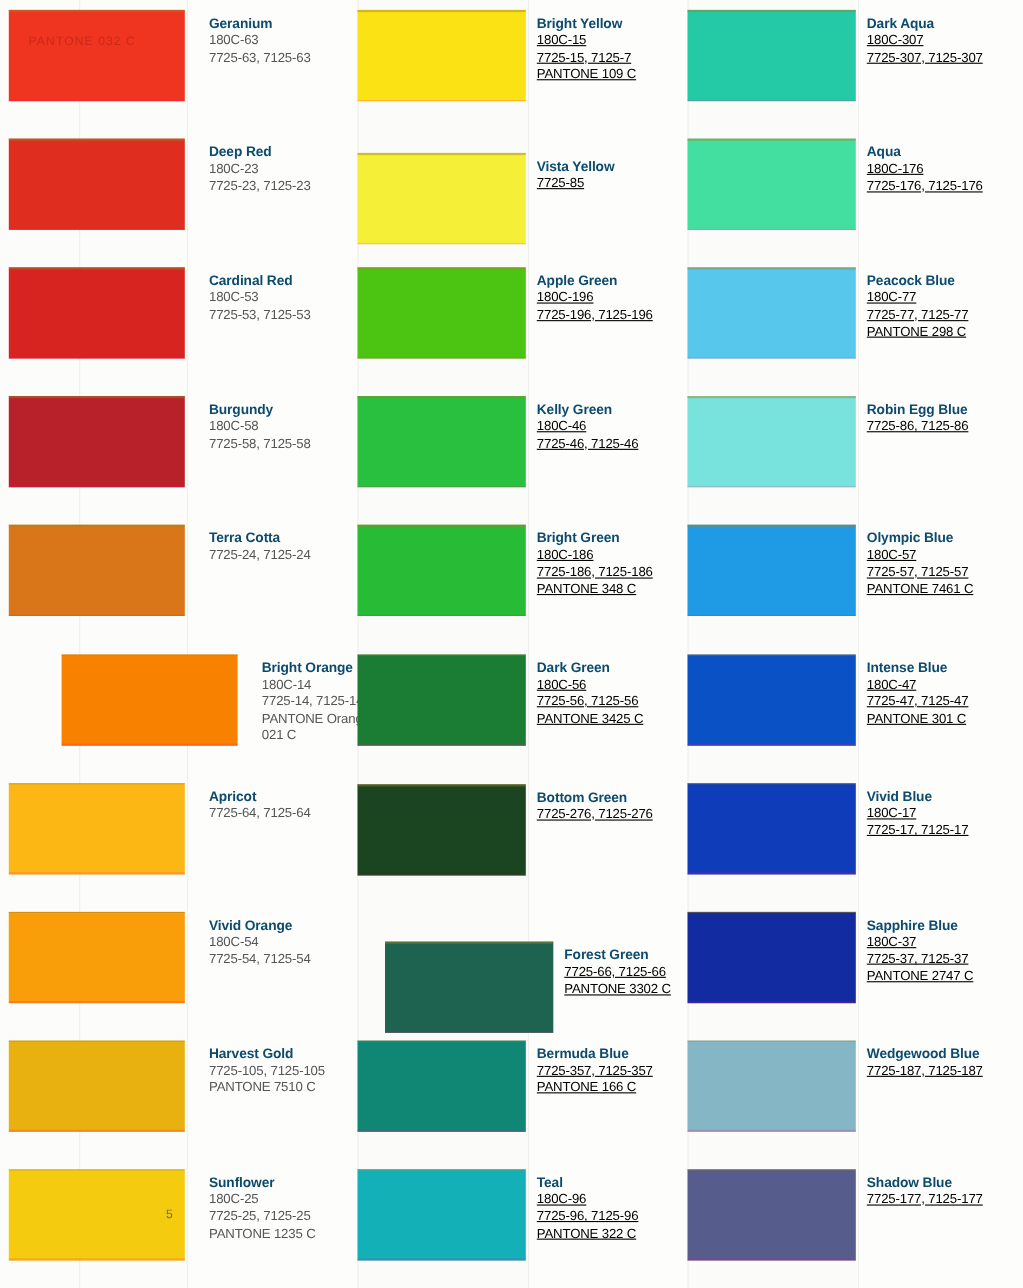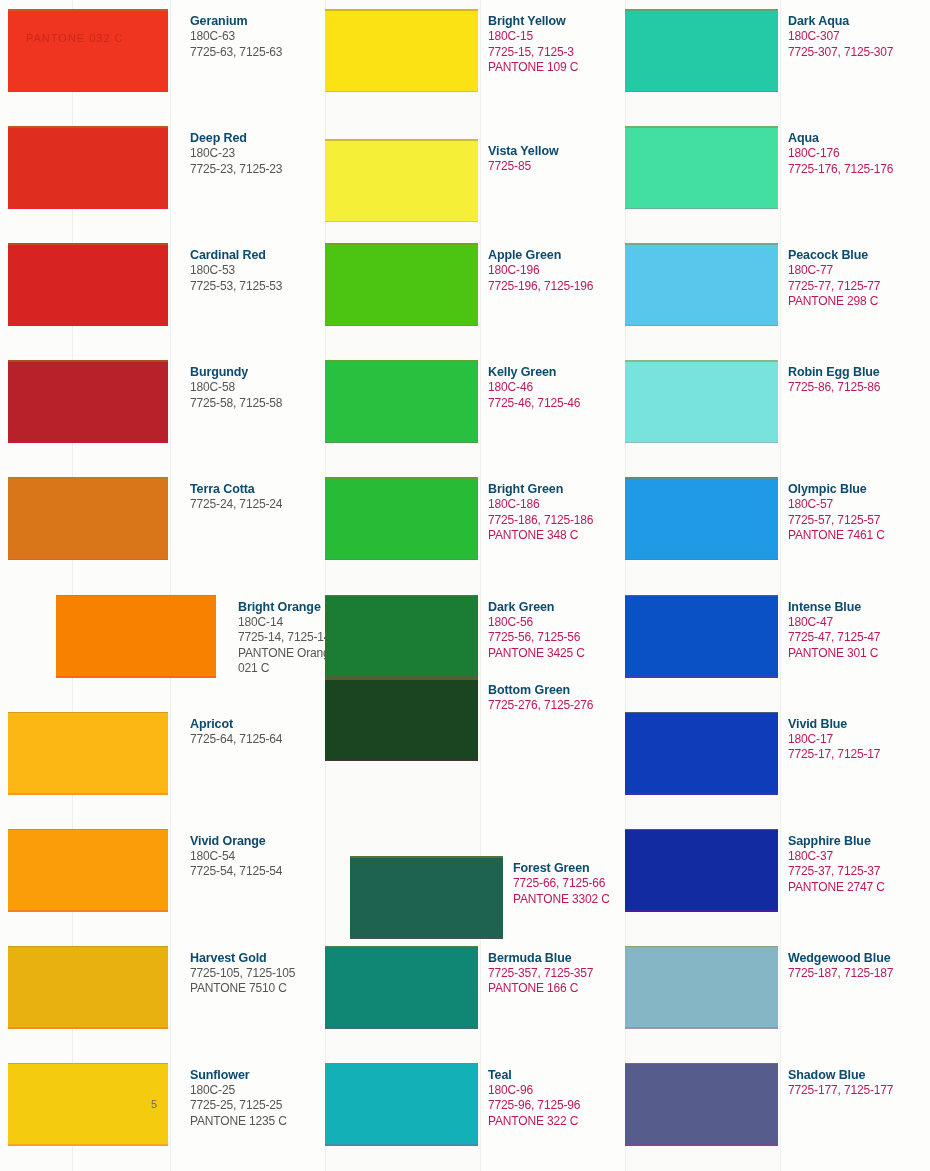--- a/index.html
+++ b/index.html
@@ -88,21 +88,21 @@
     line-height: 15px;
     white-space: nowrap;
   }
   .code {
     font-size: 12px;
     color: #555557;
     line-height: 15.5px;
     letter-spacing: -0.15px;
     white-space: nowrap;
   }
-  .code.dim { color: #be185d; }
+  .code.dim { color: #000000; text-decoration: underline; }
 
   
   .ghost {
     position: absolute;
     left: 26px;
     top: 32px;
     font-size: 11px;
     color: rgba(120,20,10,0.32);
     letter-spacing: 1px;
     white-space: nowrap;
@@ -221,21 +221,21 @@
           <div class="code">PANTONE 1235 C</div>
         </div>
       </div>
     </div>
   <div class="col c1">
       <div class="row" style="top: 0px;">
         <div class="swatch" title="Bright Yellow" style="background: rgb(251, 226, 21);"></div>
         <div class="info">
           <div class="name">Bright Yellow</div>
           <div class="code dim">180C-15</div>
-          <div class="code dim">7725-15, 7125-3</div>
+          <div class="code dim">7725-15, 7125-7</div>
           <div class="code dim">PANTONE 109 C</div>
         </div>
       </div>
       <div class="row" style="top: 130px;">
         <div class="swatch" title="Vista Yellow" style="background: rgb(246, 239, 55);"></div>
         <div class="info">
           <div class="name">Vista Yellow</div>
           <div class="code dim">7725-85</div>
         </div>
       </div>
@@ -266,21 +266,21 @@
       </div>
       <div class="row" style="top: 585.5px;">
         <div class="swatch" title="Dark Green" style="background: rgb(27, 124, 51);"></div>
         <div class="info">
           <div class="name">Dark Green</div>
           <div class="code dim">180C-56</div>
           <div class="code dim">7725-56, 7125-56</div>
           <div class="code dim">PANTONE 3425 C</div>
         </div>
       </div>
-      <div class="row" style="top: 669px; padding-left: 12px;">
+      <div class="row" style="top: 704px; padding-left: 12px;">
         <div class="swatch" title="Bottom Green" style="background: rgb(27, 68, 32);"></div>
         <div class="info">
           <div class="name">Bottom Green</div>
           <div class="code dim">7725-276, 7125-276</div>
         </div>
       </div>
       <div class="row" style="top: 847px; margin-left: 25px;">
         <div class="swatch" title="Forest Green" style="background: rgb(29, 99, 80);"></div>
         <div class="info">
           <div class="name">Forest Green</div>

